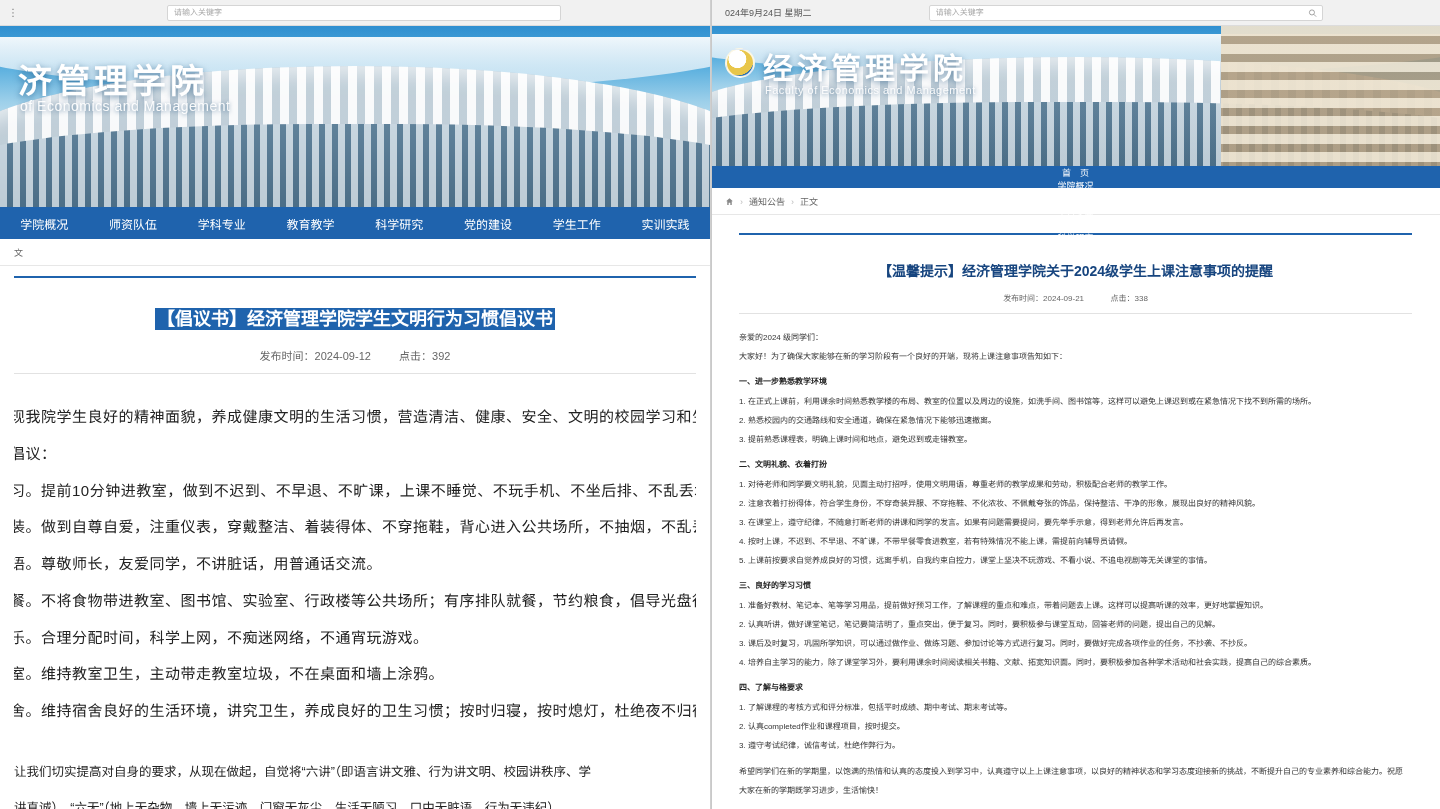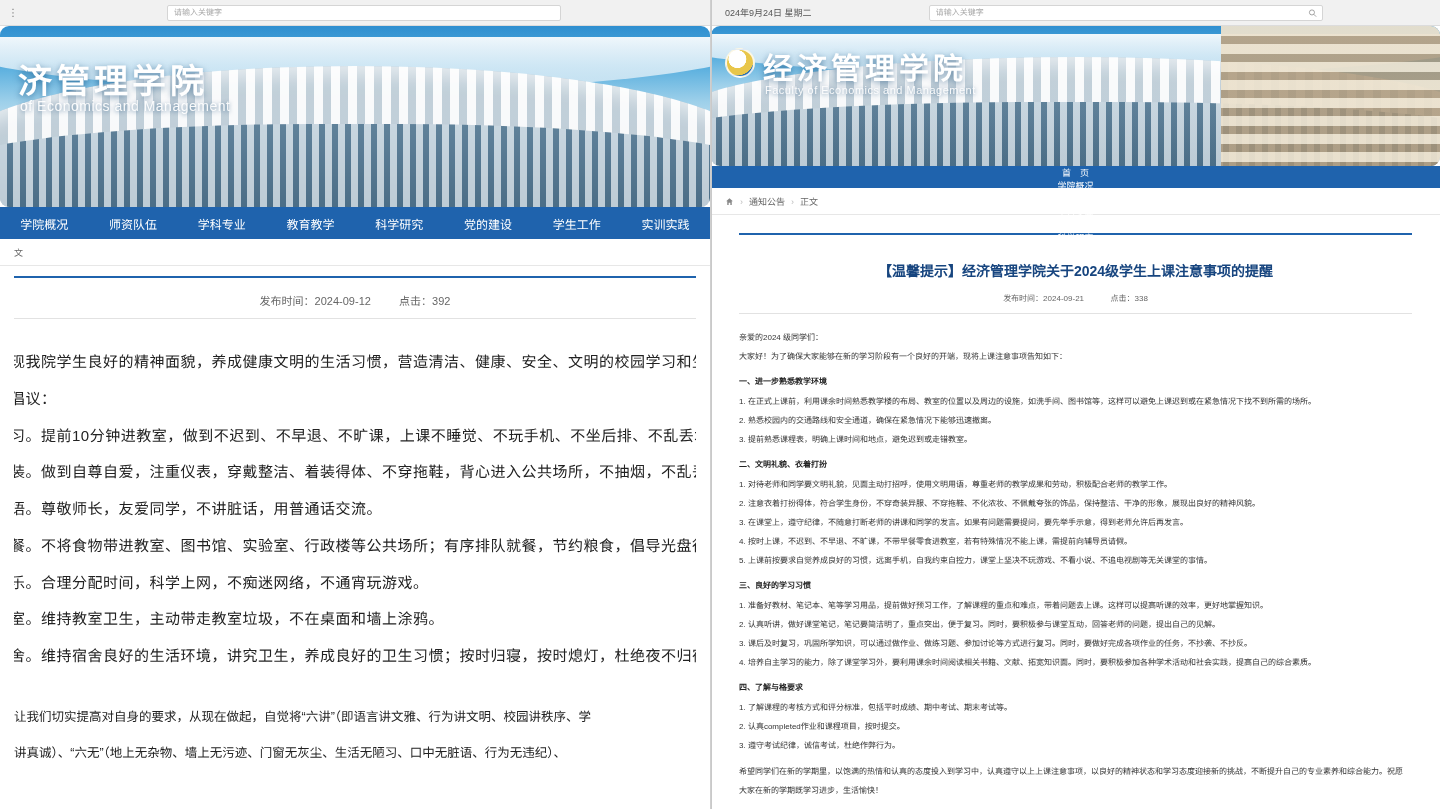--- a/index.html
+++ b/index.html
@@ -70,21 +70,20 @@
   .left-dots {
     font-size: 10px; color: #777; letter-spacing: 1px;
     width: 10px;
   }
 
   
   .banner {
     position: relative;
     width: 100%;
     overflow: hidden;
-    border-radius: 9px;
   }
   .banner-left { height: 181px; }
   .banner-right { height: 140px; }
 
   .sky {
     position: absolute; inset: 0;
     background: linear-gradient(to bottom, #2f8fd0 0%, #57aede 22%, #9ed0ea 42%, #cfe5f1 60%, #e8eef0 100%);
   }
   
   .bld {
@@ -309,20 +308,23 @@
       <div class="nav-item">实训实践</div>
     </div>
 
     <div class="crumb">
       <span>文</span>
     </div>
 
     <div class="content">
       <div class="rule-blue"></div>
 
+      <div class="art-title">
+        <span class="hl">【倡议书】经济管理学院学生文明行为习惯倡议书</span>
+      </div>
 
       <div class="art-meta">
         <span>发布时间：2024-09-12</span>
         <span class="gap"></span>
         <span>点击：392</span>
       </div>
 
       <div class="rule-thin"></div>
 
       <div class="left-body">

